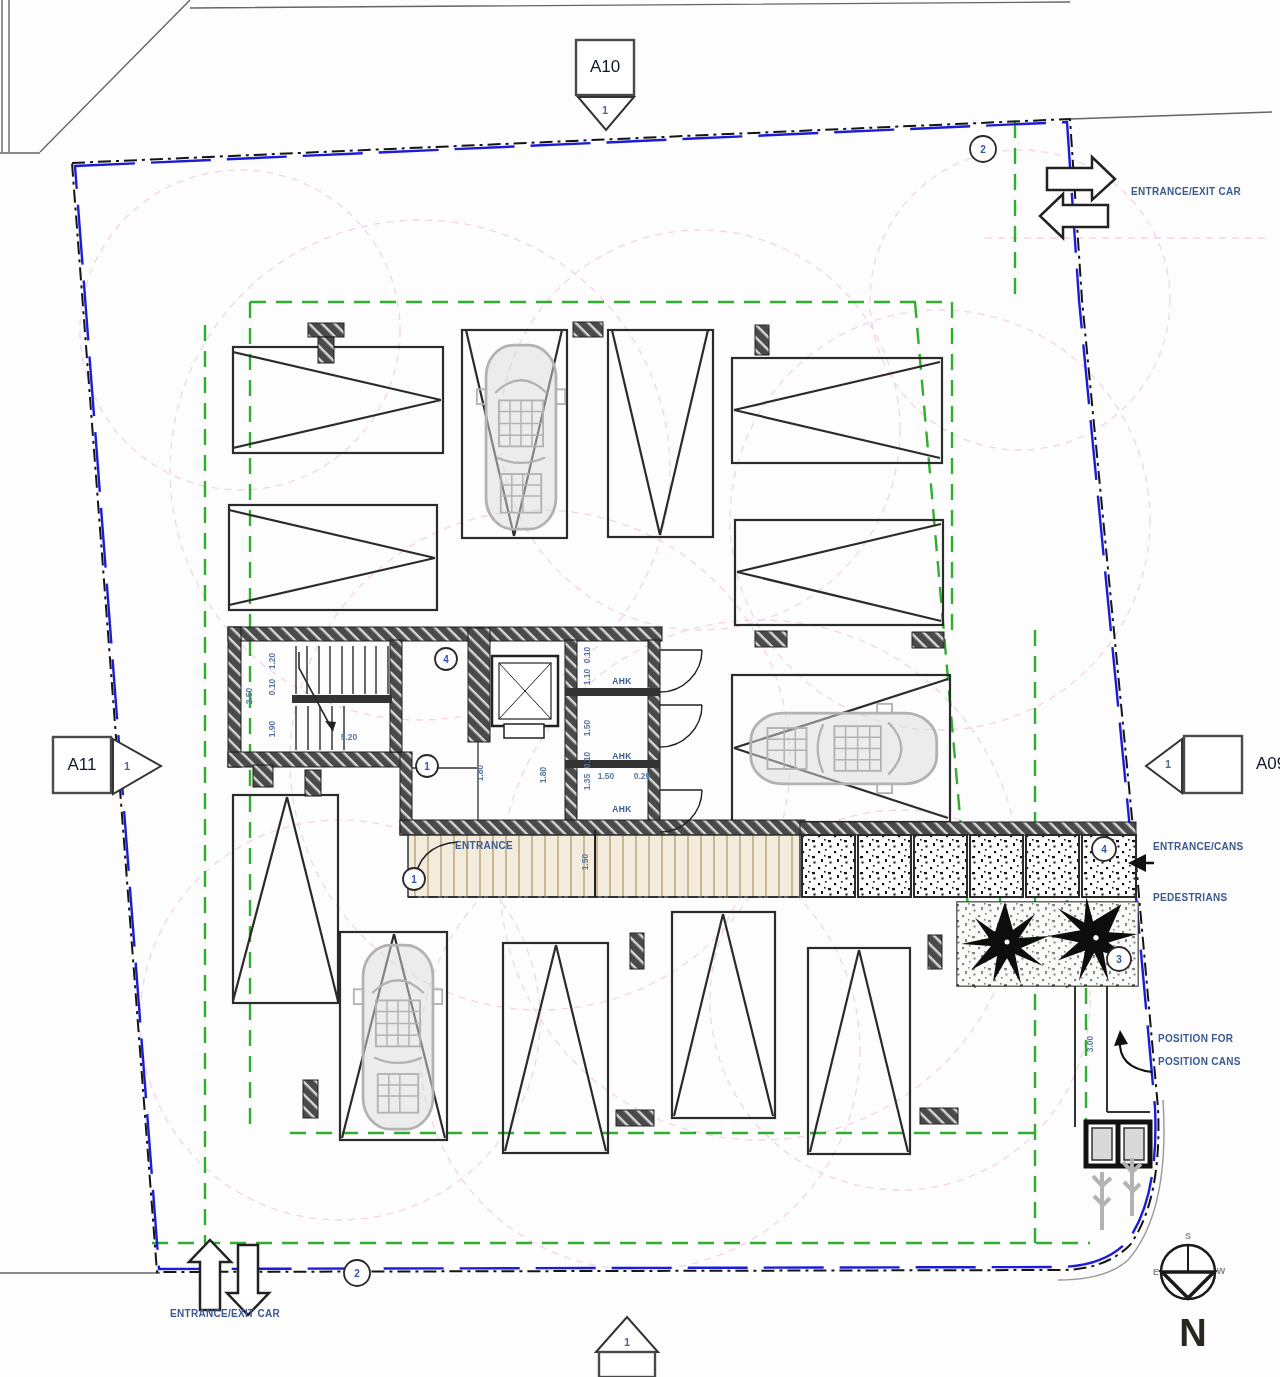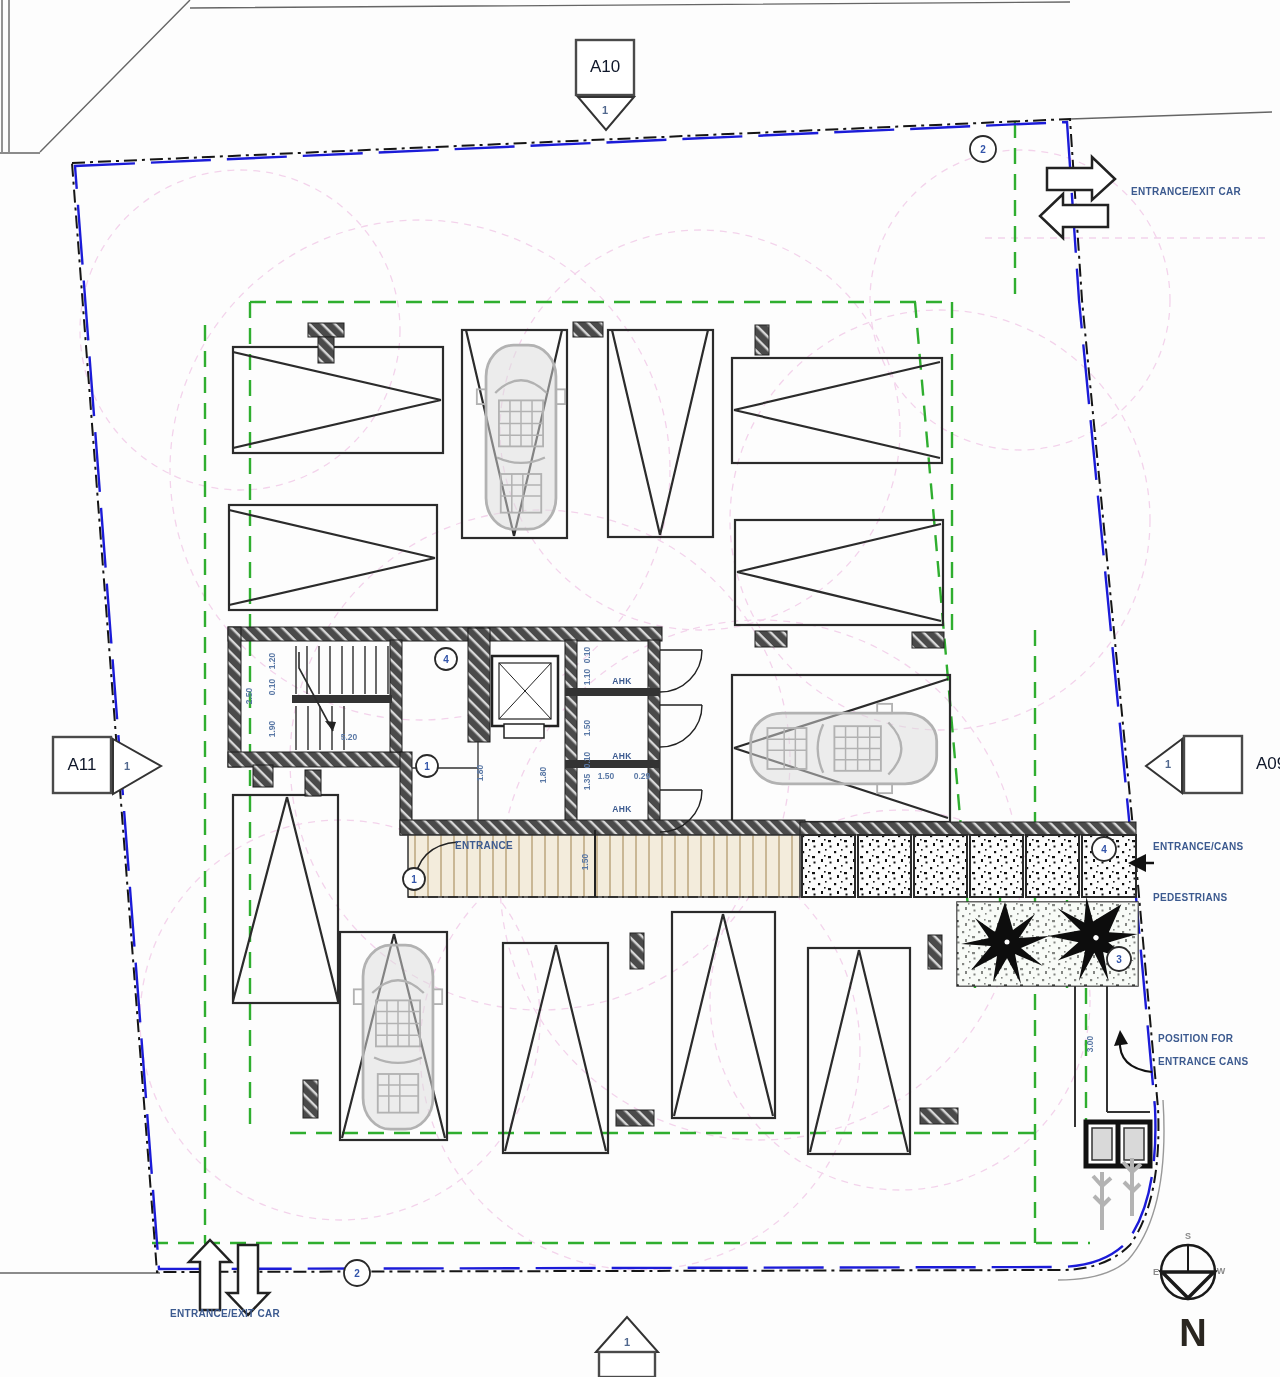--- a/index.html
+++ b/index.html
@@ -306,21 +306,21 @@
 <div class="txt mk" style="left:82px;top:765px">A11</div>
 <div class="txt mknum" style="left:127px;top:766px">1</div>
 <div class="txt mk" style="left:1271px;top:764px">A09</div>
 <div class="txt mknum" style="left:1168px;top:764px">1</div>
 <div class="txt mknum" style="left:627px;top:1342px">1</div>
 
 <div class="txt lbl al" style="left:1131px;top:191px">ENTRANCE/EXIT CAR</div>
 <div class="txt lbl al" style="left:1153px;top:846px">ENTRANCE/CANS</div>
 <div class="txt lbl al" style="left:1153px;top:897px">PEDESTRIANS</div>
 <div class="txt lbl al" style="left:1158px;top:1038px">POSITION FOR</div>
-<div class="txt lbl al" style="left:1158px;top:1061px">ENTRANCE CANS</div>
+<div class="txt lbl al" style="left:1158px;top:1061px">POSITION CANS</div>
 <div class="txt lbl al" style="left:170px;top:1313px">ENTRANCE/EXIT CAR</div>
 <div class="txt lbl al" style="left:455px;top:845px">ENTRANCE</div>
 
 <div class="txt lbl" style="left:622px;top:681px;font-size:8.5px">AHK</div>
 <div class="txt lbl" style="left:622px;top:756px;font-size:8.5px">AHK</div>
 <div class="txt lbl" style="left:622px;top:809px;font-size:8.5px">AHK</div>
 
 <div class="txt key" style="left:983px;top:149px">2</div>
 <div class="txt key" style="left:357px;top:1273px">2</div>
 <div class="txt key" style="left:446px;top:659px">4</div>

